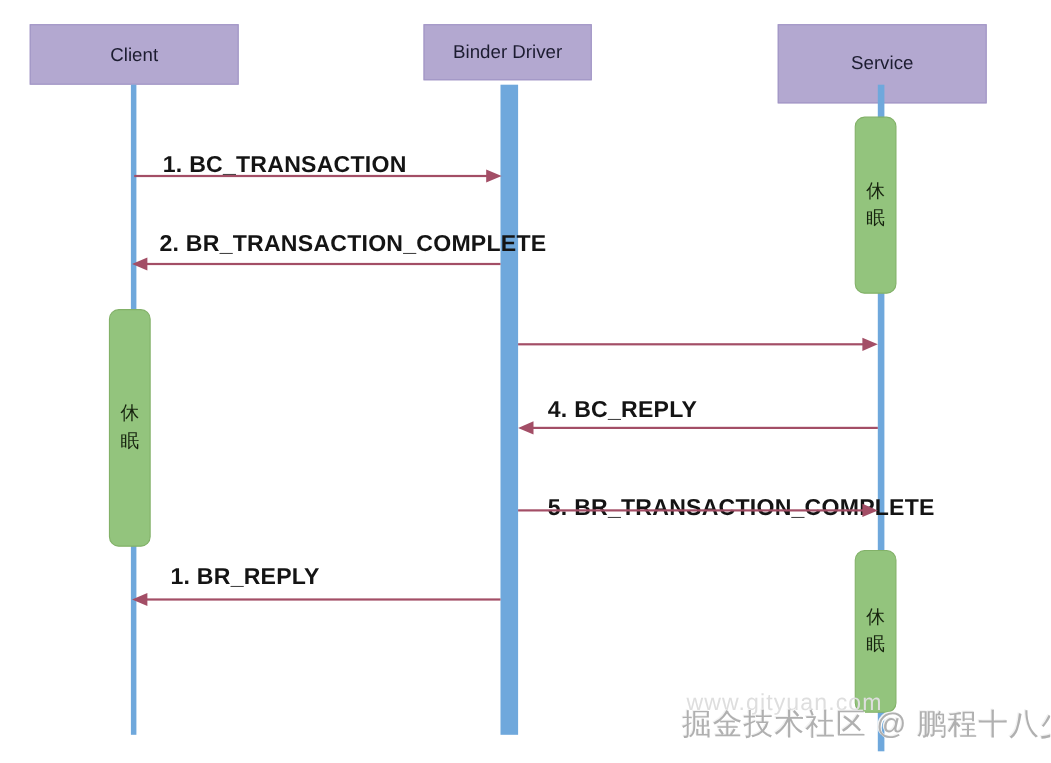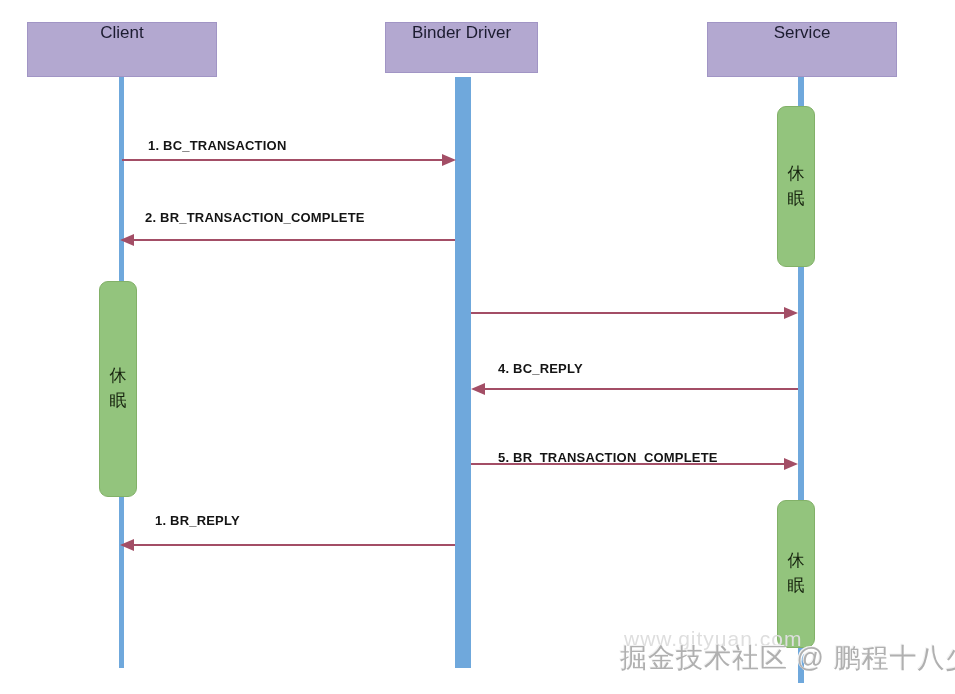--- a/index.html
+++ b/index.html
@@ -19,26 +19,26 @@
     background:#ffffff;
     overflow:hidden;
     font-family:"Liberation Sans",sans-serif;
   }
   
   .actor{
     position:absolute;
     background:var(--header-bg);
     border:1px solid var(--header-border);
     box-sizing:border-box;
-    display:flex;align-items:flex-start;justify-content:center;
+    display:flex;align-items:center;justify-content:center;
     font-size:17px;color:#1c1c30;
   }
   .actor-client{left:27px;top:22px;width:190px;height:55px;}
   .actor-driver{left:385px;top:22px;width:153px;height:51px;}
-  .actor-service{left:707px;top:22px;width:190px;height:55px;}
+  .actor-service{left:707px;top:22px;width:190px;height:72px;}
   
   .lifeline{position:absolute;background:var(--lifeline);}
   .line-client{left:119px;top:77px;width:5px;height:591px;}
   .line-driver{left:455px;top:77px;width:16px;height:591px;}
   .line-service{left:798px;top:77px;width:6px;height:606px;}
   
   .activation{
     position:absolute;
     background:var(--activation-bg);
     border:1px solid var(--activation-border);
@@ -47,21 +47,21 @@
     display:flex;align-items:center;justify-content:center;
     font-size:17px;color:#17240f;
     white-space:pre-line;text-align:center;line-height:1.45;
   }
   .act-service-1{left:777px;top:106px;width:38px;height:161px;}
   .act-client-1{left:99px;top:281px;width:38px;height:216px;}
   .act-service-2{left:777px;top:500px;width:38px;height:148px;}
   
   .msg-label{
     position:absolute;
-    font-weight:bold;font-size:13px;color:var(--label-text);
+    font-weight:bold;font-size:21px;color:var(--label-text);
     letter-spacing:0.2px;white-space:nowrap;
   }
   .msg-line{position:absolute;height:0;border-top:2px solid var(--arrow);}
   .head{position:absolute;width:0;height:0;border-top:6px solid transparent;border-bottom:6px solid transparent;}
   .head-right{border-left:14px solid var(--arrow);}
   .head-left{border-right:14px solid var(--arrow);}
 
   .m1-label{left:148px;top:138px;} .m1-line{left:122px;top:159px;width:322px;} .m1-head{left:442px;top:154px;}
   .m2-label{left:145px;top:210px;} .m2-line{left:133px;top:239px;width:322px;} .m2-head{left:120px;top:234px;}
   .m3-label{left:498px;top:289px;} .m3-line{left:471px;top:312px;width:314px;} .m3-head{left:784px;top:307px;}

